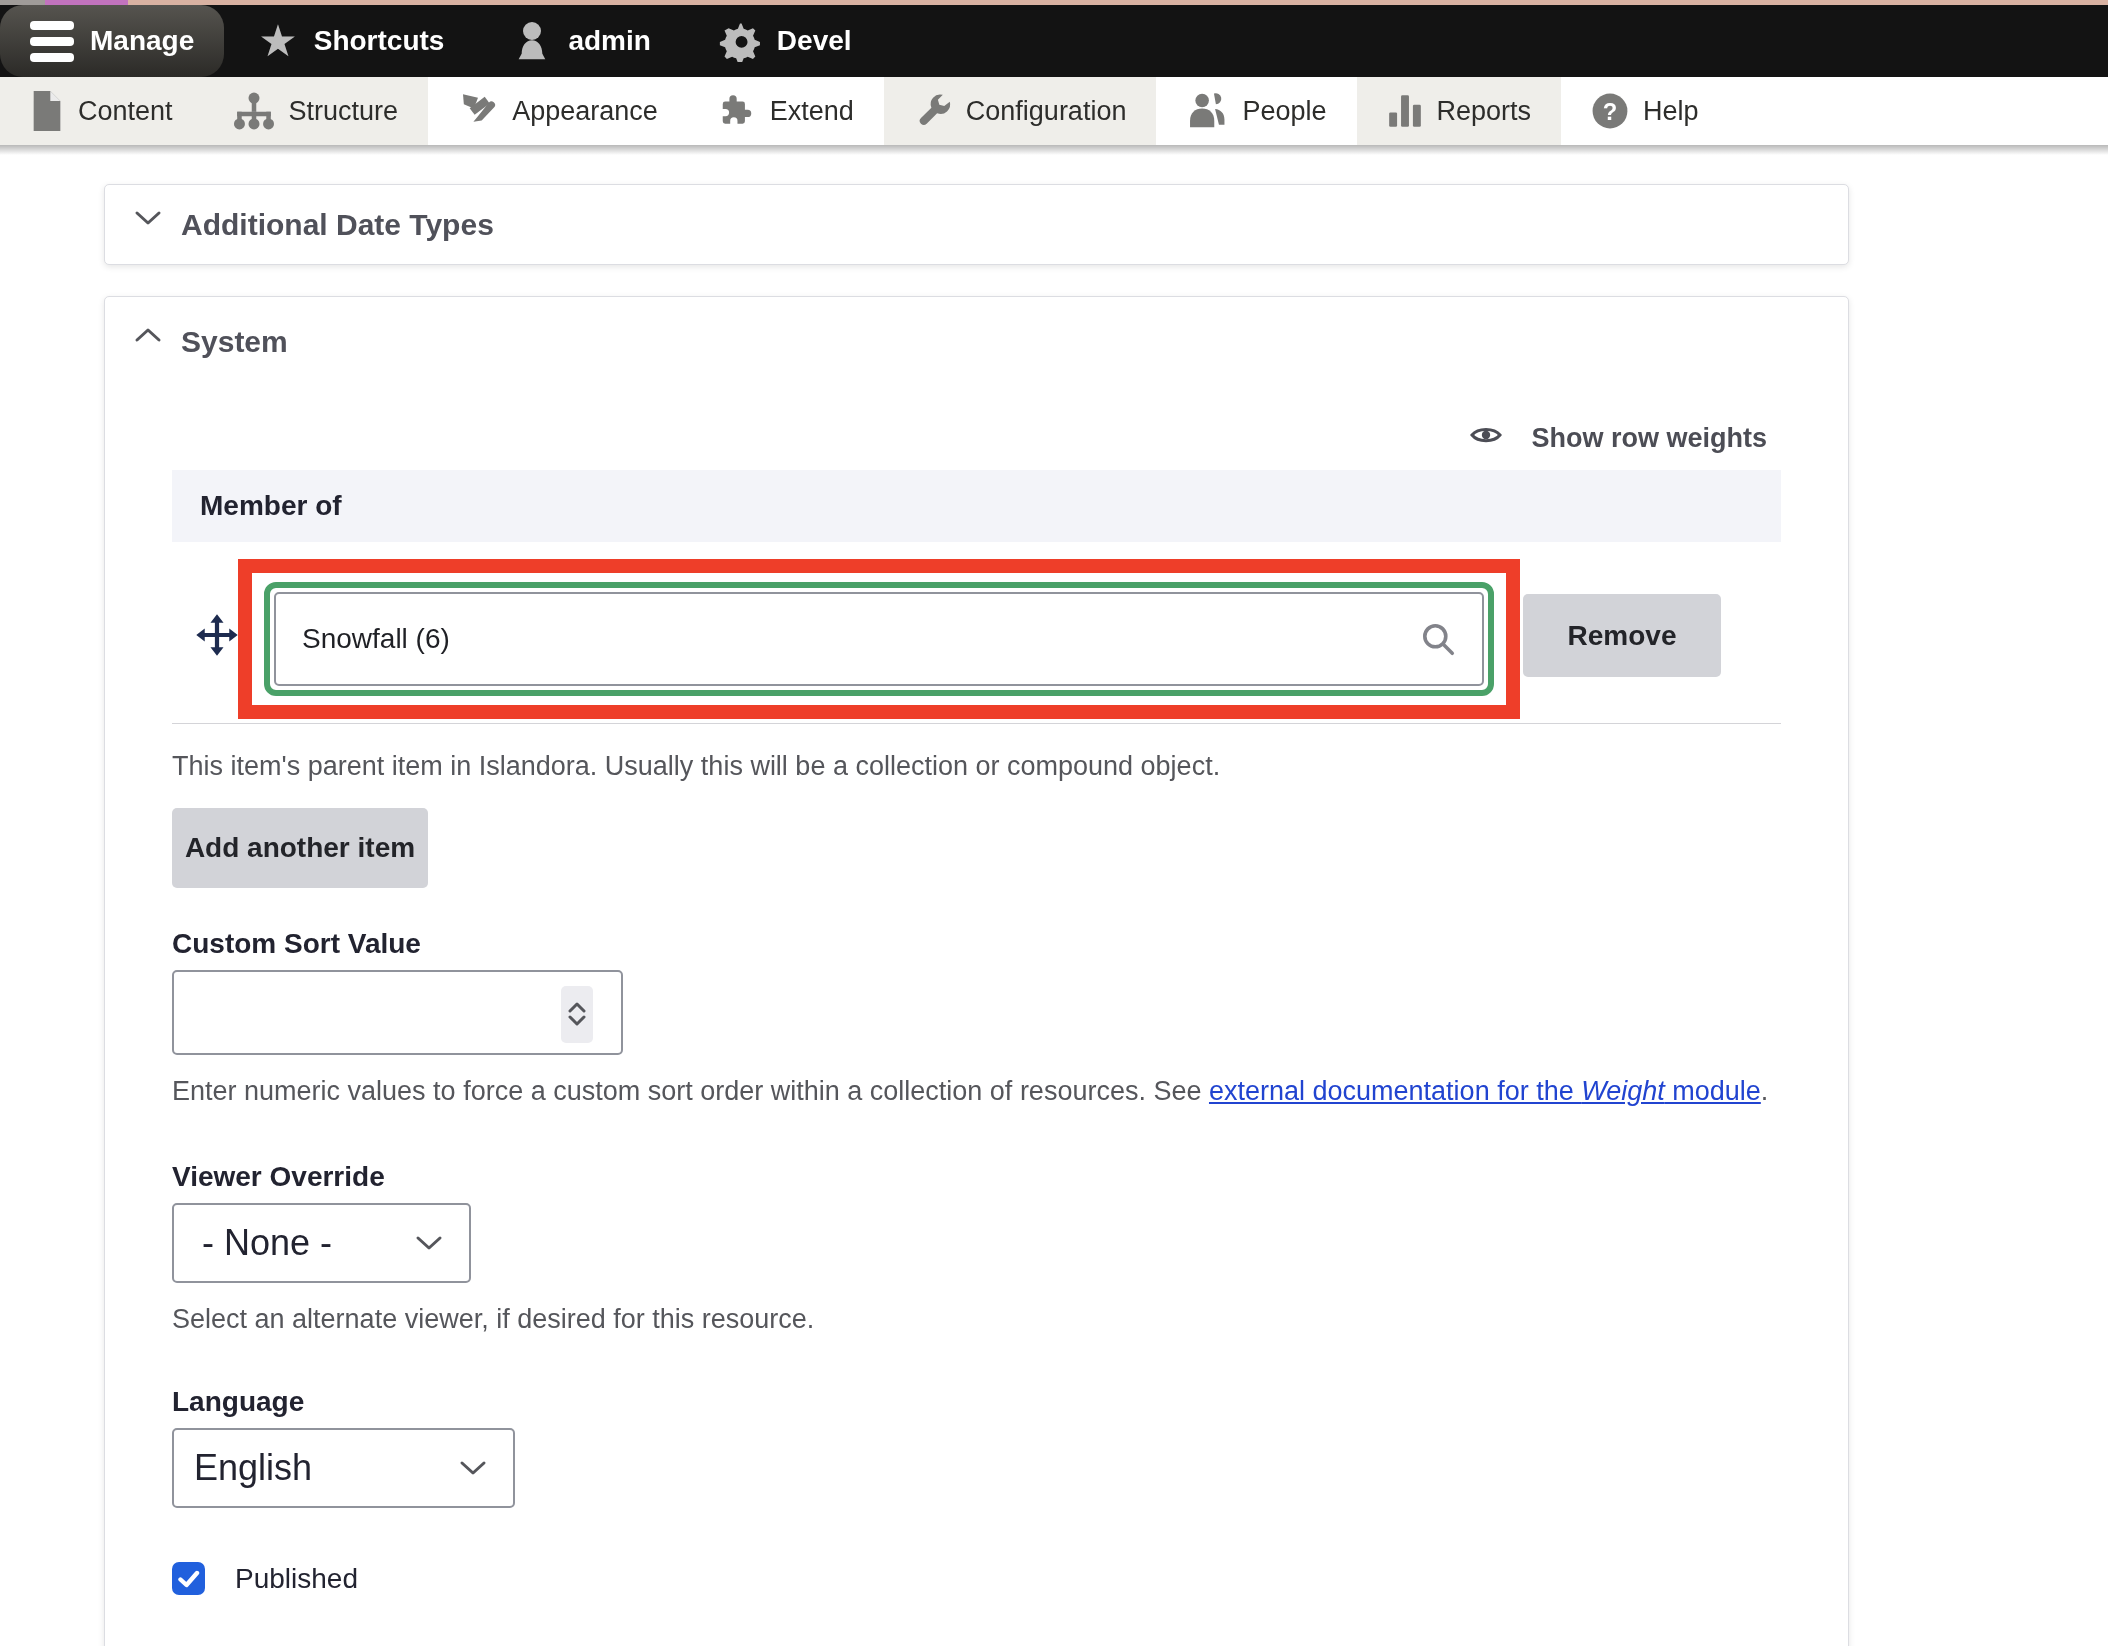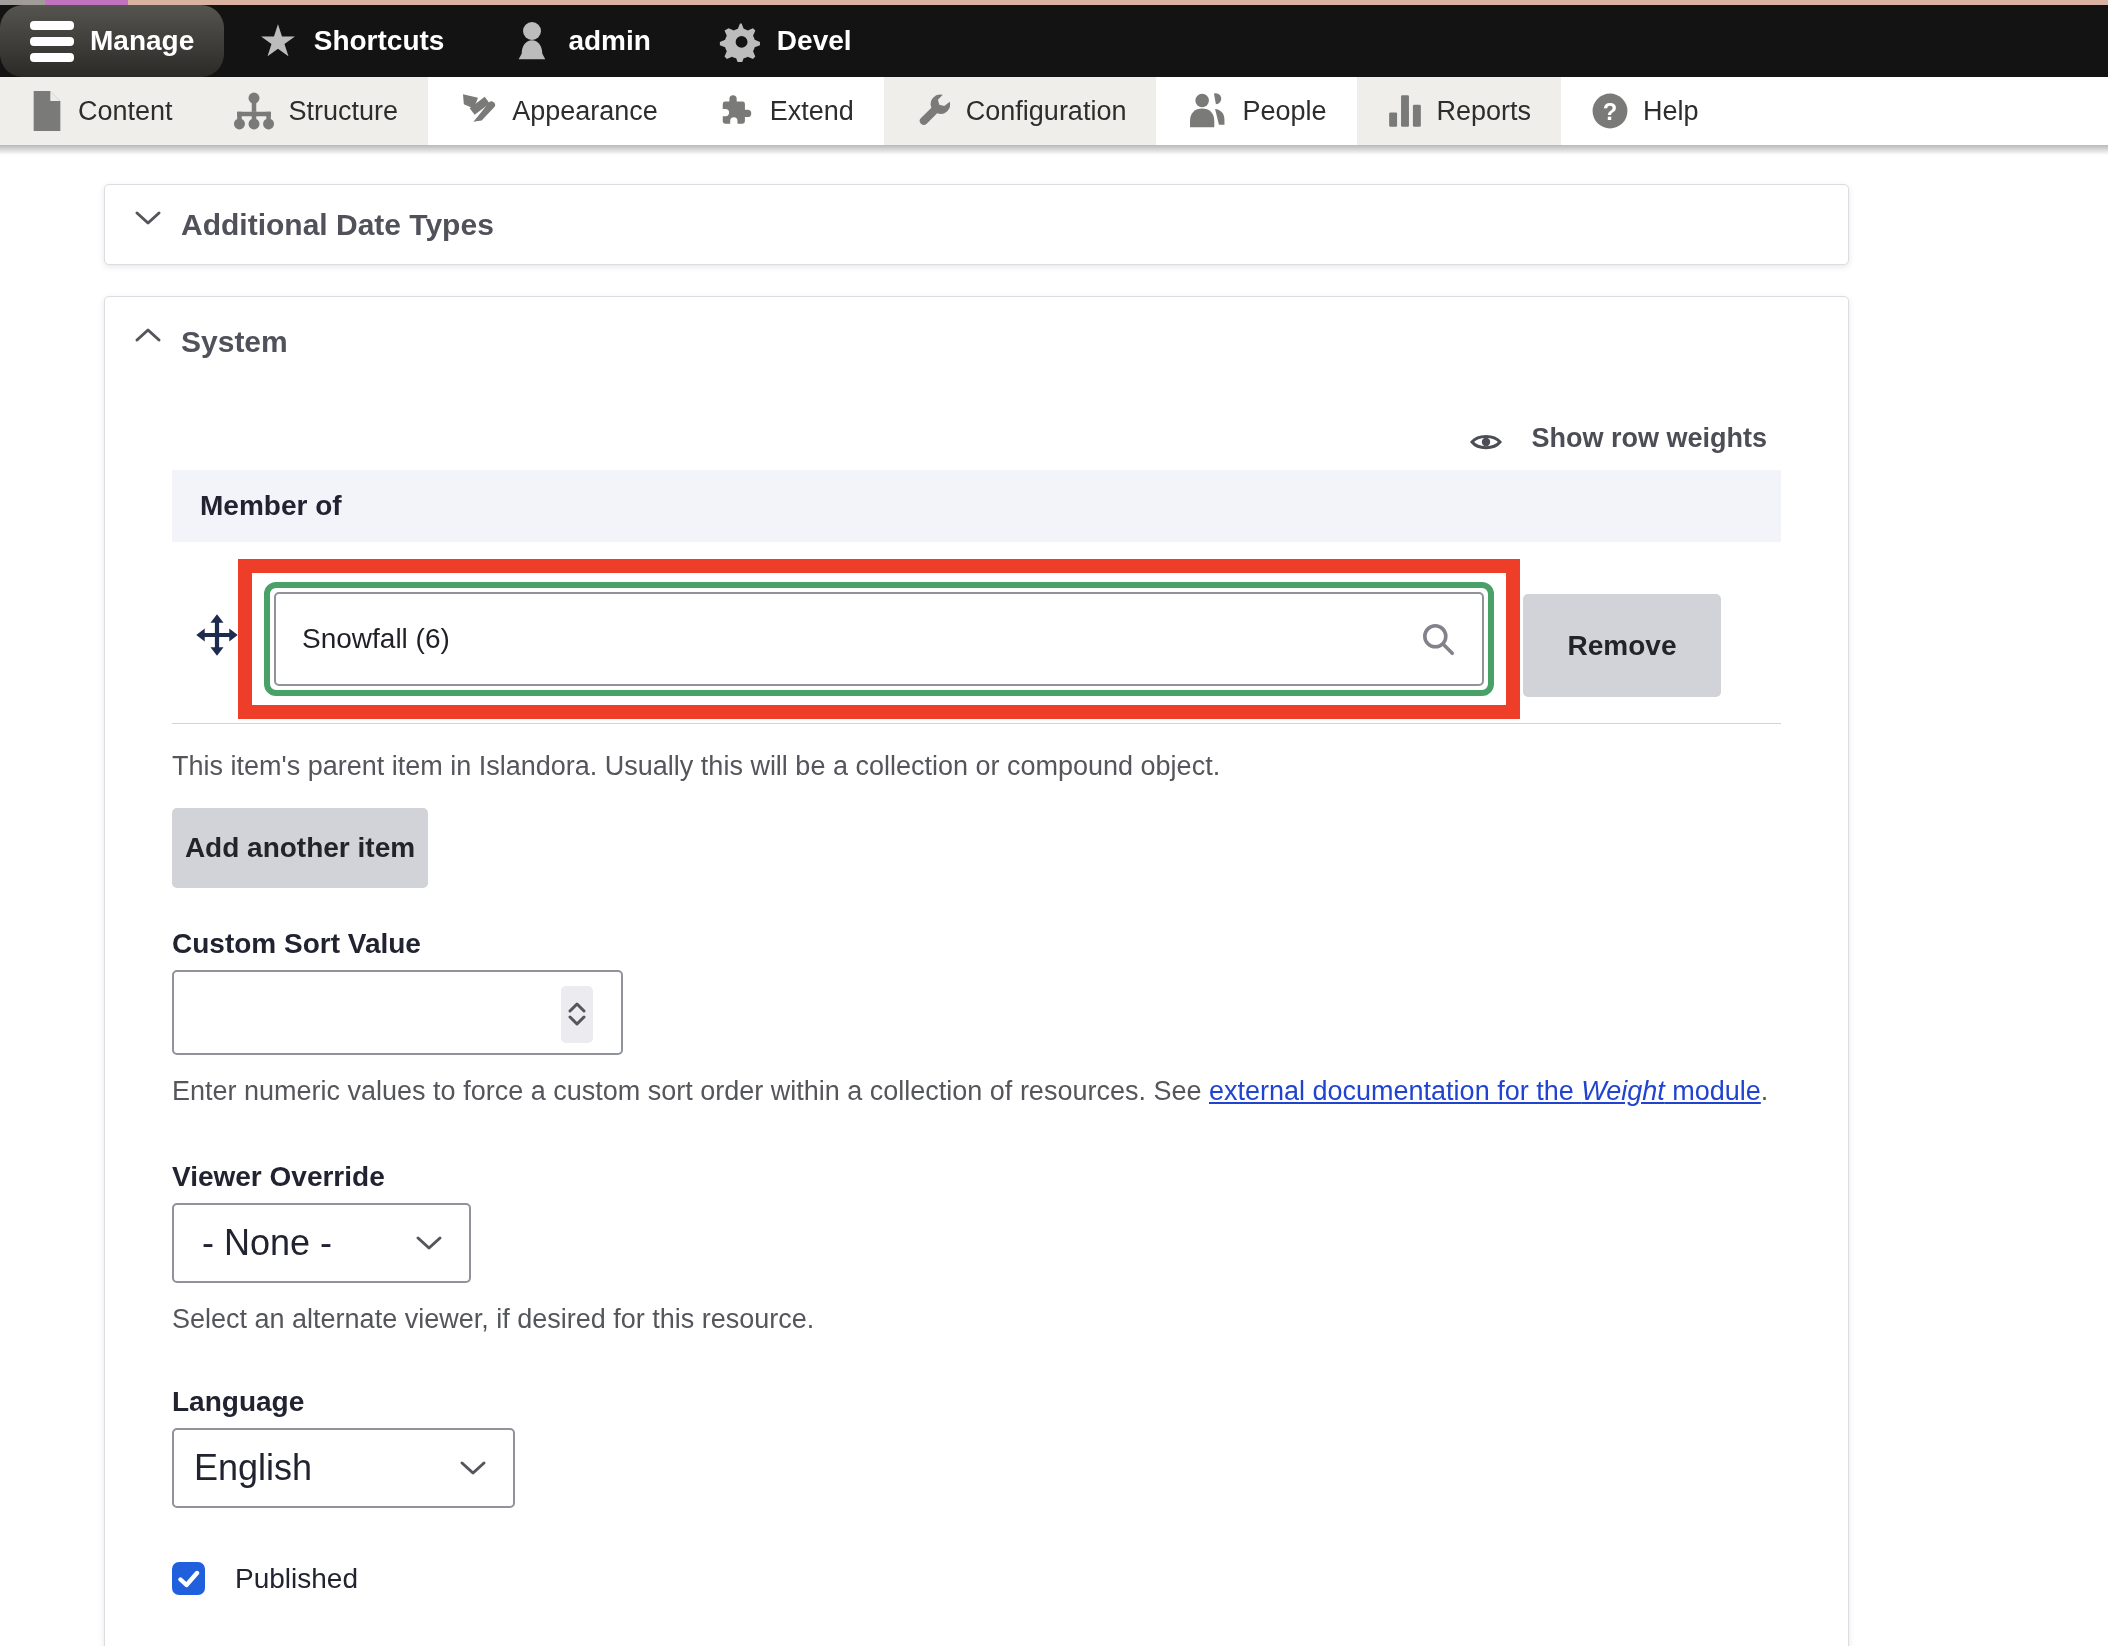--- a/index.html
+++ b/index.html
@@ -38,41 +38,41 @@
 
   .summary-row { display:flex; align-items:flex-start; gap:18px; padding-left:28px; cursor:pointer; }
   .card-1 .summary-row { padding-top:0; }
   .card-2 .summary-row { padding-top:28px; }
   .summary-title { font-size:30px; font-weight:700; color:#50515a; }
   .chev { stroke:#55565b; stroke-width:3; fill:none; stroke-linecap:round; stroke-linejoin:round; }
 
   .card-body { padding:0 67px; }
 
   
-  .srw-row { margin-top:64px; display:flex; justify-content:flex-end; align-items:flex-end;
+  .srw-row { margin-top:64px; display:flex; justify-content:flex-end; align-items:flex-start;
     gap:28px; padding-right:14px; cursor:pointer; }
   .srw-label { font-size:27px; font-weight:700; color:#4c4d55; }
 
   
   .member-header { margin-top:16px; height:72px; background:#f3f4f9; display:flex;
     align-items:center; padding-left:28px; font-size:28px; font-weight:700; color:#222330; }
   .member-row { position:relative; height:182px; border-bottom:1px solid #d4d4d8; }
   .drag-handle { position:absolute; left:22px; top:70px; cursor:move; }
 
   .annotation-box { position:absolute; left:66px; top:17px; width:1282px; height:160px;
     border:14px solid #ee3e29; background:#fff; }
   .green-wrap { margin:9px 12px; height:114px; border:6px solid #4aa168; border-radius:12px; padding:4px; }
   .autocomplete-input { height:100%; background:#fff; border:2px solid #90939c; border-radius:5px;
     display:flex; align-items:center; justify-content:space-between; padding:0 26px;
     font-size:28px; color:#1f2025; cursor:text; }
 
   .btn { display:inline-flex; align-items:center; justify-content:center;
     background:#d2d3d8; border:none; border-radius:5px; font-size:28px; font-weight:700;
     color:#232429; font-family:inherit; cursor:pointer; }
-  .remove-btn { position:absolute; top:52px; right:60px; width:198px; height:103px; }
+  .remove-btn { position:absolute; top:52px; right:60px; width:198px; height:83px; }
   .add-btn { margin-top:24px; width:256px; height:80px; }
 
   .description { font-size:27px; color:#55565b; line-height:1.25; }
   .desc-after-table { margin-top:26px; }
 
   .field-label { font-size:28px; font-weight:700; color:#222330; }
   .lbl-custom { margin-top:40px; }
   .lbl-viewer { margin-top:52px; }
   .lbl-language { margin-top:50px; }
 

